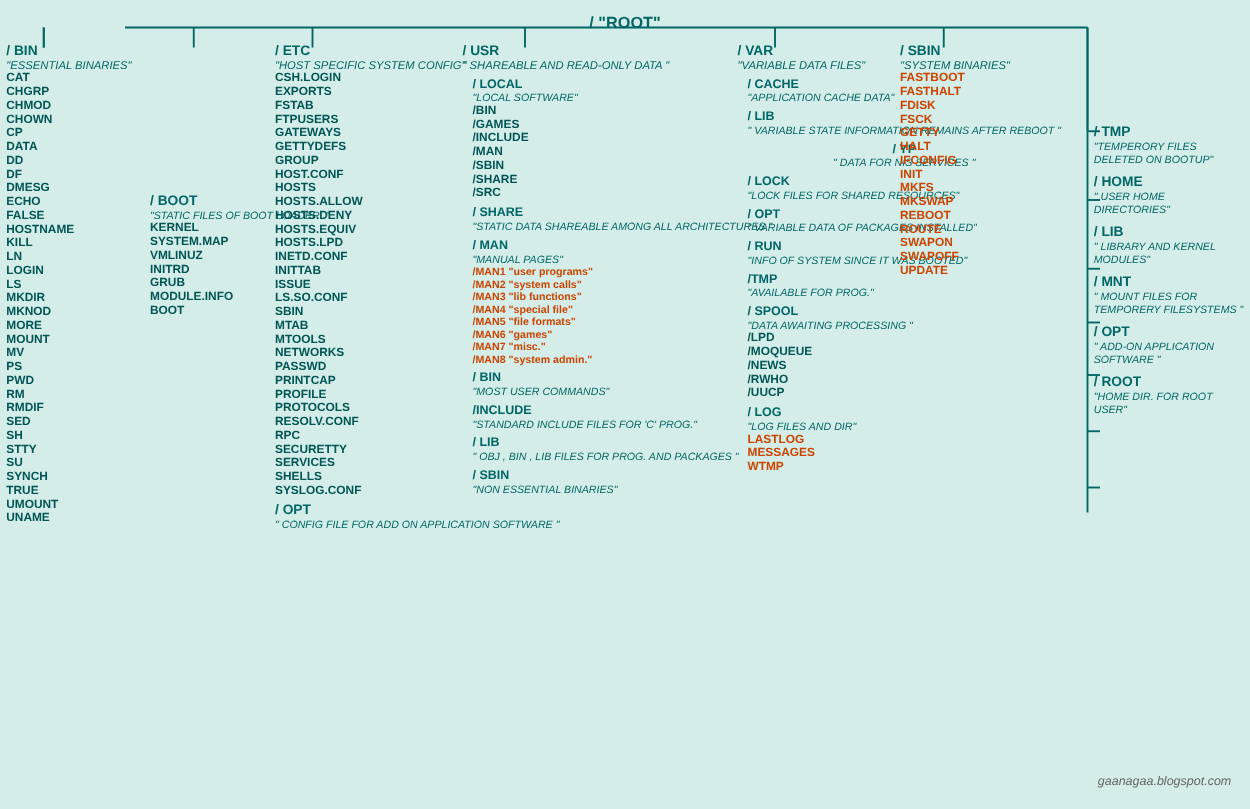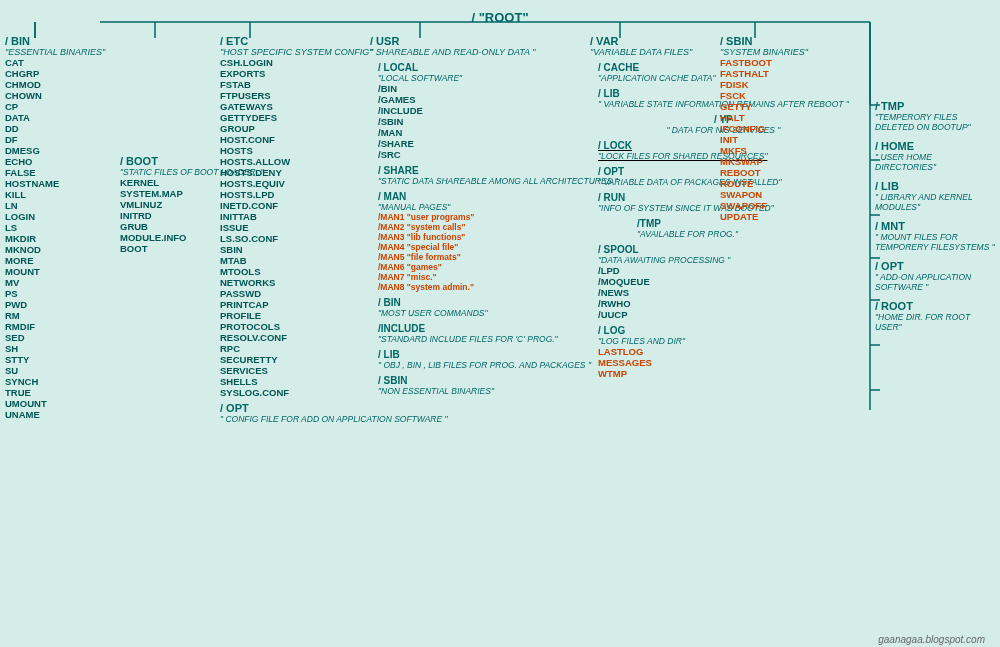--- a/index.html
+++ b/index.html
@@ -50,21 +50,21 @@
       font-weight: bold;
       font-size: 10px;
     }
     .sub-node-desc {
       color: #006666;
       font-size: 8.5px;
       font-style: italic;
     }
     .watermark {
       position: absolute;
-      bottom: 2px;
+      bottom: 16px;
       right: 15px;
       color: #666;
       font-size: 10px;
       font-style: italic;
     }
     svg.tree-lines {
       position: absolute;
       top: 0;
       left: 0;
       width: 100%;
@@ -225,22 +225,22 @@
     <div class="node-title">/ USR</div>
     <div class="node-desc">" SHAREABLE AND READ-ONLY DATA "</div>
 
     <div style="margin-top:5px; padding-left:8px;">
       <div class="sub-node-title">/ LOCAL</div>
       <div class="sub-node-desc">"LOCAL SOFTWARE"</div>
       <div id="local-sub">
           <div class="node-item">/BIN</div>
           <div class="node-item">/GAMES</div>
           <div class="node-item">/INCLUDE</div>
+          <div class="node-item">/MAN</div>
           <div class="node-item">/SBIN</div>
-          <div class="node-item">/MAN</div>
           <div class="node-item">/SHARE</div>
           <div class="node-item">/SRC</div>
         </div>
     </div>
 
     <div style="margin-top:5px; padding-left:8px;">
       <div class="sub-node-title">/ SHARE</div>
       <div class="sub-node-desc small">"STATIC DATA SHAREABLE AMONG ALL ARCHITECTURES "</div>
     </div>
 
@@ -292,36 +292,36 @@
     <div style="margin-top:5px; padding-left:8px;">
       <div class="sub-node-title">/ LIB</div>
       <div class="sub-node-desc small">" VARIABLE STATE INFORMATION REMAINS AFTER REBOOT "</div>
     </div>
 
     <div style="margin-top:5px; padding-left:8px;text-align:center;">
       <div class="sub-node-title">/ YP</div>
       <div class="sub-node-desc small">" DATA FOR NIS SERVICES "</div>
     </div>
 
-    <div style="margin-top:5px; padding-left:8px;text-decoration:underline;">
+    <div style="margin-top:5px; padding-left:8px;">
       <div class="sub-node-title">/ LOCK</div>
       <div class="sub-node-desc small">"LOCK FILES FOR SHARED RESOURCES"</div>
     </div>
 
     <div style="margin-top:5px; padding-left:8px;">
       <div class="sub-node-title">/ OPT</div>
       <div class="sub-node-desc small">" VARIABLE DATA OF PACKAGES INSTALLED"</div>
     </div>
 
     <div style="margin-top:5px; padding-left:8px;">
       <div class="sub-node-title">/ RUN</div>
       <div class="sub-node-desc small">"INFO OF SYSTEM SINCE IT WAS BOOTED"</div>
     </div>
 
-    <div style="margin-top:5px; padding-left:8px;margin-left:39px;">
+    <div style="margin-top:5px; padding-left:8px;">
       <div class="sub-node-title">/TMP</div>
       <div class="sub-node-desc small">"AVAILABLE FOR PROG."</div>
     </div>
 
     <div style="margin-top:5px; padding-left:8px;">
       <div class="sub-node-title">/ SPOOL</div>
       <div class="sub-node-desc small">"DATA AWAITING PROCESSING "</div>
       <div id="spool-sub">
           <div class="node-item">/LPD</div>
           <div class="node-item">/MOQUEUE</div>

